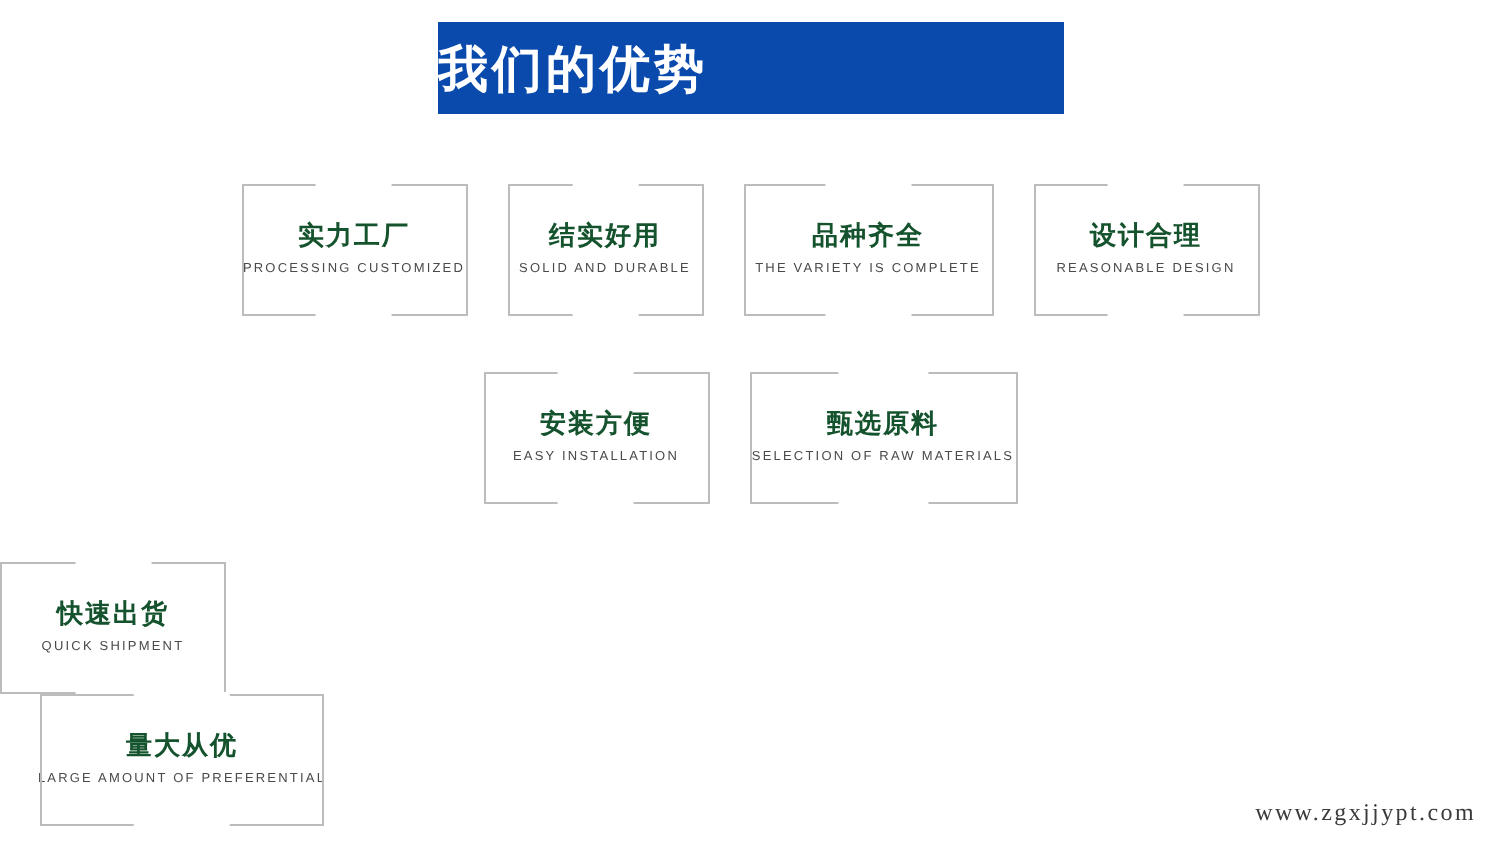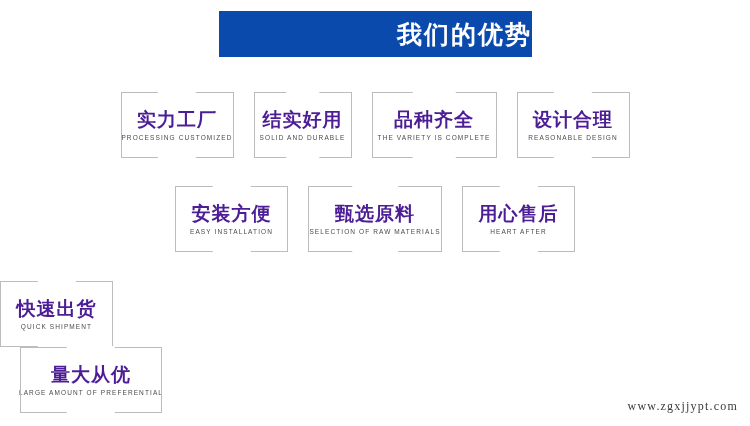--- a/index.html
+++ b/index.html
@@ -21,21 +21,21 @@
   
   .banner {
     position: absolute;
     left: 219px;
     top: 11px;
     width: 313px;
     height: 46px;
     background: #0a4aad;
     display: flex;
     align-items: center;
-    justify-content: flex-end;
+    justify-content: flex-start;
   }
   .banner-title {
     color: #ffffff;
     font-size: 25px;
     font-weight: bold;
     letter-spacing: 2px;
     line-height: 1;
     font-family: "DejaVu Sans", "Liberation Sans", sans-serif;
   }
 
@@ -89,22 +89,22 @@
     position: absolute;
     left: 50%;
     transform: translateX(-50%);
     top: -2px;
     width: 34%;
     height: 4px;
     background: #ffffff;
   }
 
   .fbox-cn {
-    color: #4c1d95;
-    font-size: 19px;
+    color: #14532d;
+    font-size: 13px;
     font-weight: bold;
     letter-spacing: 1px;
     line-height: 1.1;
     white-space: nowrap;
     font-family: "DejaVu Sans", "Liberation Sans", sans-serif;
   }
   .fbox-en {
     margin-top: 5px;
     color: #4a4a4a;
     font-size: 6.5px;
@@ -179,28 +179,20 @@
         <div class="fbox-en">EASY INSTALLATION</div>
       </div>
       <div class="fbox" style="width: 134px;">
         <div class="frame-t" style="border-color: rgb(188, 188, 188);"></div>
         <div class="frame-b" style="border-color: rgb(188, 188, 188);"></div>
         <div class="frame-l" style="border-color: rgb(188, 188, 188);"></div>
         <div class="frame-r" style="border-color: rgb(188, 188, 188);"></div>
         <div class="fbox-cn">甄选原料</div>
         <div class="fbox-en">SELECTION OF RAW MATERIALS</div>
       </div>
-      <div class="fbox" style="width: 113px;">
-        <div class="frame-t" style="border-color: rgb(188, 188, 188);"></div>
-        <div class="frame-b" style="border-color: rgb(188, 188, 188);"></div>
-        <div class="frame-l" style="border-color: rgb(188, 188, 188);"></div>
-        <div class="frame-r" style="border-color: rgb(188, 188, 188);"></div>
-        <div class="fbox-cn">用心售后</div>
-        <div class="fbox-en">HEART AFTER</div>
-      </div>
     </div>
   <div class="row row-3">
       <div class="fbox" style="width: 113px;">
         <div class="frame-t" style="border-color: rgb(188, 188, 188);"></div>
         <div class="frame-b" style="border-color: rgb(188, 188, 188);"></div>
         <div class="frame-l" style="border-color: rgb(188, 188, 188);"></div>
         <div class="frame-r" style="border-color: rgb(188, 188, 188);"></div>
         <div class="fbox-cn">快速出货</div>
         <div class="fbox-en">QUICK SHIPMENT</div>
       </div>

